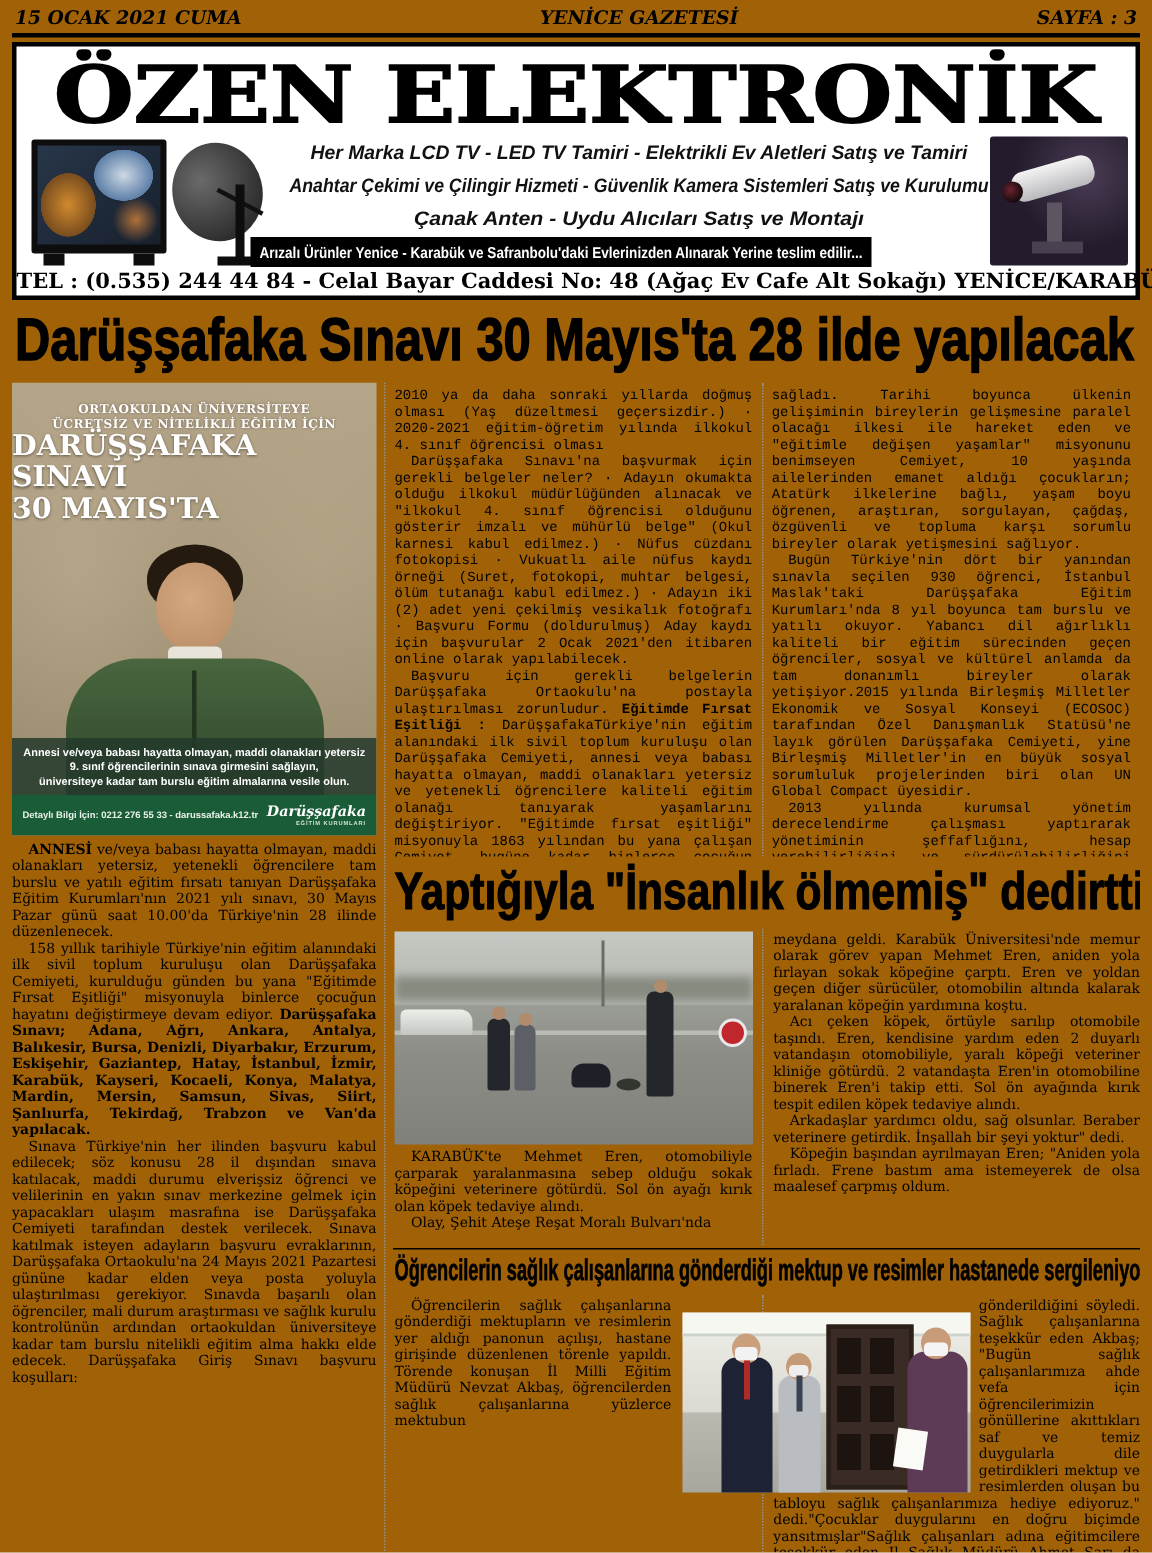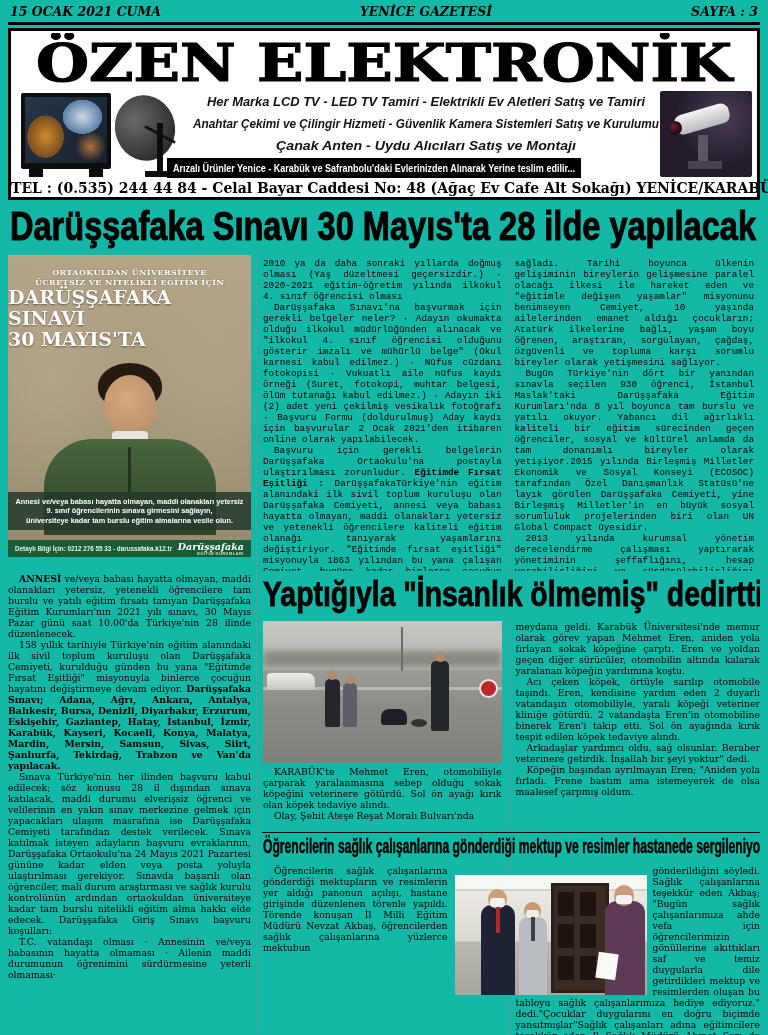--- a/index.html
+++ b/index.html
@@ -1,16 +1,16 @@
 <!DOCTYPE html>
 <html><head>
 <meta charset="utf-8">
 <style>
   html,body{margin:0;padding:0;background:#e9e9e9;}
-  .page{position:relative;width:768px;height:1035px;background:#14b8a6;color:#000;
+  .page{position:relative;width:768px;height:1035px;background:#a16207;color:#000;
         overflow:hidden;margin:0 auto;font-family:"DejaVu Serif",serif;}
   
   .topbar{display:flex;justify-content:space-between;align-items:flex-end;
           padding:4px 10px 1px 10px;font:bold italic 12.5px "DejaVu Serif",serif;}
   .toprule{height:3px;background:#000;margin:2px 8px 3px 8px;}
   
   .adbox{position:relative;margin:0 8px;height:166px;border:3px solid #000;background:#fff;}
   .adtitle{position:absolute;top:2px;left:0;width:100%;text-align:center;}
   .adtitle text{font-family:"DejaVu Serif",serif;font-weight:bold;fill:#000;stroke:#000;stroke-width:1.2;}
   .adlines text{font-family:"Liberation Sans",sans-serif;font-weight:bold;fill:#111;}
@@ -82,21 +82,21 @@
     background:#241a10;z-index:1;}
   .childface{position:absolute;left:96px;top:120px;width:52px;height:60px;border-radius:50%;
     background:radial-gradient(circle at 45% 40%,#d3a982,#b88a63);z-index:2;}
   .childcollar{position:absolute;left:104px;top:176px;width:36px;height:16px;background:#e8e4da;
     border-radius:4px;z-index:2;}
   .childbody{position:absolute;left:36px;top:184px;width:172px;height:96px;border-radius:48px 48px 0 0;
     background:linear-gradient(#49663f,#2e4429);z-index:2;}
   .childzip{position:absolute;left:120px;top:192px;width:3px;height:60px;background:#22331e;z-index:3;}
   .posternote{position:absolute;left:0;right:0;bottom:27px;z-index:4;background:rgba(36,58,44,.85);
     padding:5px 6px 5px 6px;font:bold 7.3px/9.5px "Liberation Sans",sans-serif;text-align:center;}
-  .posterfoot{position:absolute;left:0;right:0;bottom:0;height:17px;z-index:5;background:#1a5c38;
+  .posterfoot{position:absolute;left:0;right:0;bottom:0;height:27px;z-index:5;background:#1a5c38;
     display:flex;align-items:center;justify-content:space-between;padding:0 7px;}
   .pfcontact{font:bold 6.3px "Liberation Sans",sans-serif;color:#e8f2e8;}
   .pflogo{text-align:right;line-height:1;}
   .pflogo .l1{font:bold italic 9.5px "DejaVu Serif",serif;}
   .pflogo .l2{font:bold 3.8px "Liberation Sans",sans-serif;letter-spacing:.6px;color:#cfe3cf;}
   
   .roadphoto{position:relative;width:100%;height:142px;overflow:hidden;margin:2px 0 3px 0;
     background:linear-gradient(180deg,#c6c8c3 0%,#b2b4ae 34%,#9a9c96 35%,#8b8d86 58%,#7f817a 100%);}
   .treeline{position:absolute;left:0;top:30px;width:100%;height:16px;background:#878b7f;filter:blur(3px);}
   .lampline{position:absolute;left:58%;top:6px;width:2px;height:44px;background:#6a6c66;}
@@ -216,25 +216,24 @@
         </div>
         <div class="posterfoot">
           <span class="pfcontact">Detaylı Bilgi İçin: 0212 276 55 33  -  darussafaka.k12.tr</span>
           <span class="pflogo">
             <div class="l1">Darüşşafaka</div>
             <div class="l2">EĞİTİM KURUMLARI</div>
           </span>
         </div>
       </div>
 
-      <div style="padding-top:16px;">
+      <div style="padding-top:4px;">
         <p><b>ANNESİ</b> <span>ve/veya babası hayatta olmayan, maddi olanakları yetersiz, yetenekli öğrencilere tam burslu ve yatılı eğitim fırsatı tanıyan Darüşşafaka Eğitim Kurumları'nın 2021 yılı sınavı, 30 Mayıs Pazar günü saat 10.00'da Türkiye'nin 28 ilinde düzenlenecek.</span></p>
         <p><span>158 yıllık tarihiyle Türkiye'nin eğitim alanındaki ilk sivil toplum kuruluşu olan Darüşşafaka Cemiyeti, kurulduğu günden bu yana "Eğitimde Fırsat Eşitliği" misyonuyla binlerce çocuğun hayatını değiştirmeye devam ediyor.</span> <b>Darüşşafaka Sınavı; Adana, Ağrı, Ankara, Antalya, Balıkesir, Bursa, Denizli, Diyarbakır, Erzurum, Eskişehir, Gaziantep, Hatay, İstanbul, İzmir, Karabük, Kayseri, Kocaeli, Konya, Malatya, Mardin, Mersin, Samsun, Sivas, Siirt, Şanlıurfa, Tekirdağ, Trabzon ve Van'da yapılacak.</b></p>
         <p>Sınava Türkiye'nin her ilinden başvuru kabul edilecek; söz konusu 28 il dışından sınava katılacak, maddi durumu elverişsiz öğrenci ve velilerinin en yakın sınav merkezine gelmek için yapacakları ulaşım masrafına ise Darüşşafaka Cemiyeti tarafından destek verilecek. Sınava katılmak isteyen adayların başvuru evraklarının, Darüşşafaka Ortaokulu'na 24 Mayıs 2021 Pazartesi gününe kadar elden veya posta yoluyla ulaştırılması gerekiyor. Sınavda başarılı olan öğrenciler, mali durum araştırması ve sağlık kurulu kontrolünün ardından ortaokuldan üniversiteye kadar tam burslu nitelikli eğitim alma hakkı elde edecek. Darüşşafaka Giriş Sınavı başvuru koşulları:</p>
-        <p>T.C. vatandaşı olması · Annesinin ve/veya babasının hayatta olmaması · Ailenin maddi durumunun öğrenimini sürdürmesine yeterli olmaması·</p>
       </div>
     </div>
 
     <div class="rightwrap">
 
       <div class="a1row">
         <div class="a1col first bodytext">
           <p class="noind">2010 ya da daha sonraki yıllarda doğmuş olması (Yaş düzeltmesi geçersizdir.) · 2020-2021 eğitim-öğretim yılında ilkokul 4. sınıf öğrencisi olması</p>
           <p>Darüşşafaka Sınavı'na başvurmak için gerekli belgeler neler? · Adayın okumakta olduğu ilkokul müdürlüğünden alınacak ve "ilkokul 4. sınıf öğrencisi olduğunu gösterir imzalı ve mühürlü belge" (Okul karnesi kabul edilmez.) · Nüfus cüzdanı fotokopisi · Vukuatlı aile nüfus kaydı örneği (Suret, fotokopi, muhtar belgesi, ölüm tutanağı kabul edilmez.) · Adayın iki (2) adet yeni çekilmiş vesikalık fotoğrafı · Başvuru Formu (doldurulmuş) Aday kaydı için başvurular 2 Ocak 2021'den itibaren online olarak yapılabilecek.</p>
           <p><span>Başvuru için gerekli belgelerin Darüşşafaka Ortaokulu'na postayla ulaştırılması zorunludur.</span> <b>Eğitimde Fırsat Eşitliği :</b> <span>DarüşşafakaTürkiye'nin eğitim alanındaki ilk sivil toplum kuruluşu olan Darüşşafaka Cemiyeti, annesi veya babası hayatta olmayan, maddi olanakları yetersiz ve yetenekli öğrencilere kaliteli eğitim olanağı tanıyarak yaşamlarını değiştiriyor. "Eğitimde fırsat eşitliği" misyonuyla 1863 yılından bu yana çalışan Cemiyet, bugüne kadar binlerce çocuğun Darüşşafaka Eğitim Kurumları'nda çağdaş koşullarda okumasını ve yükseköğrenimleri esnasında burs almalarını</span></p>

